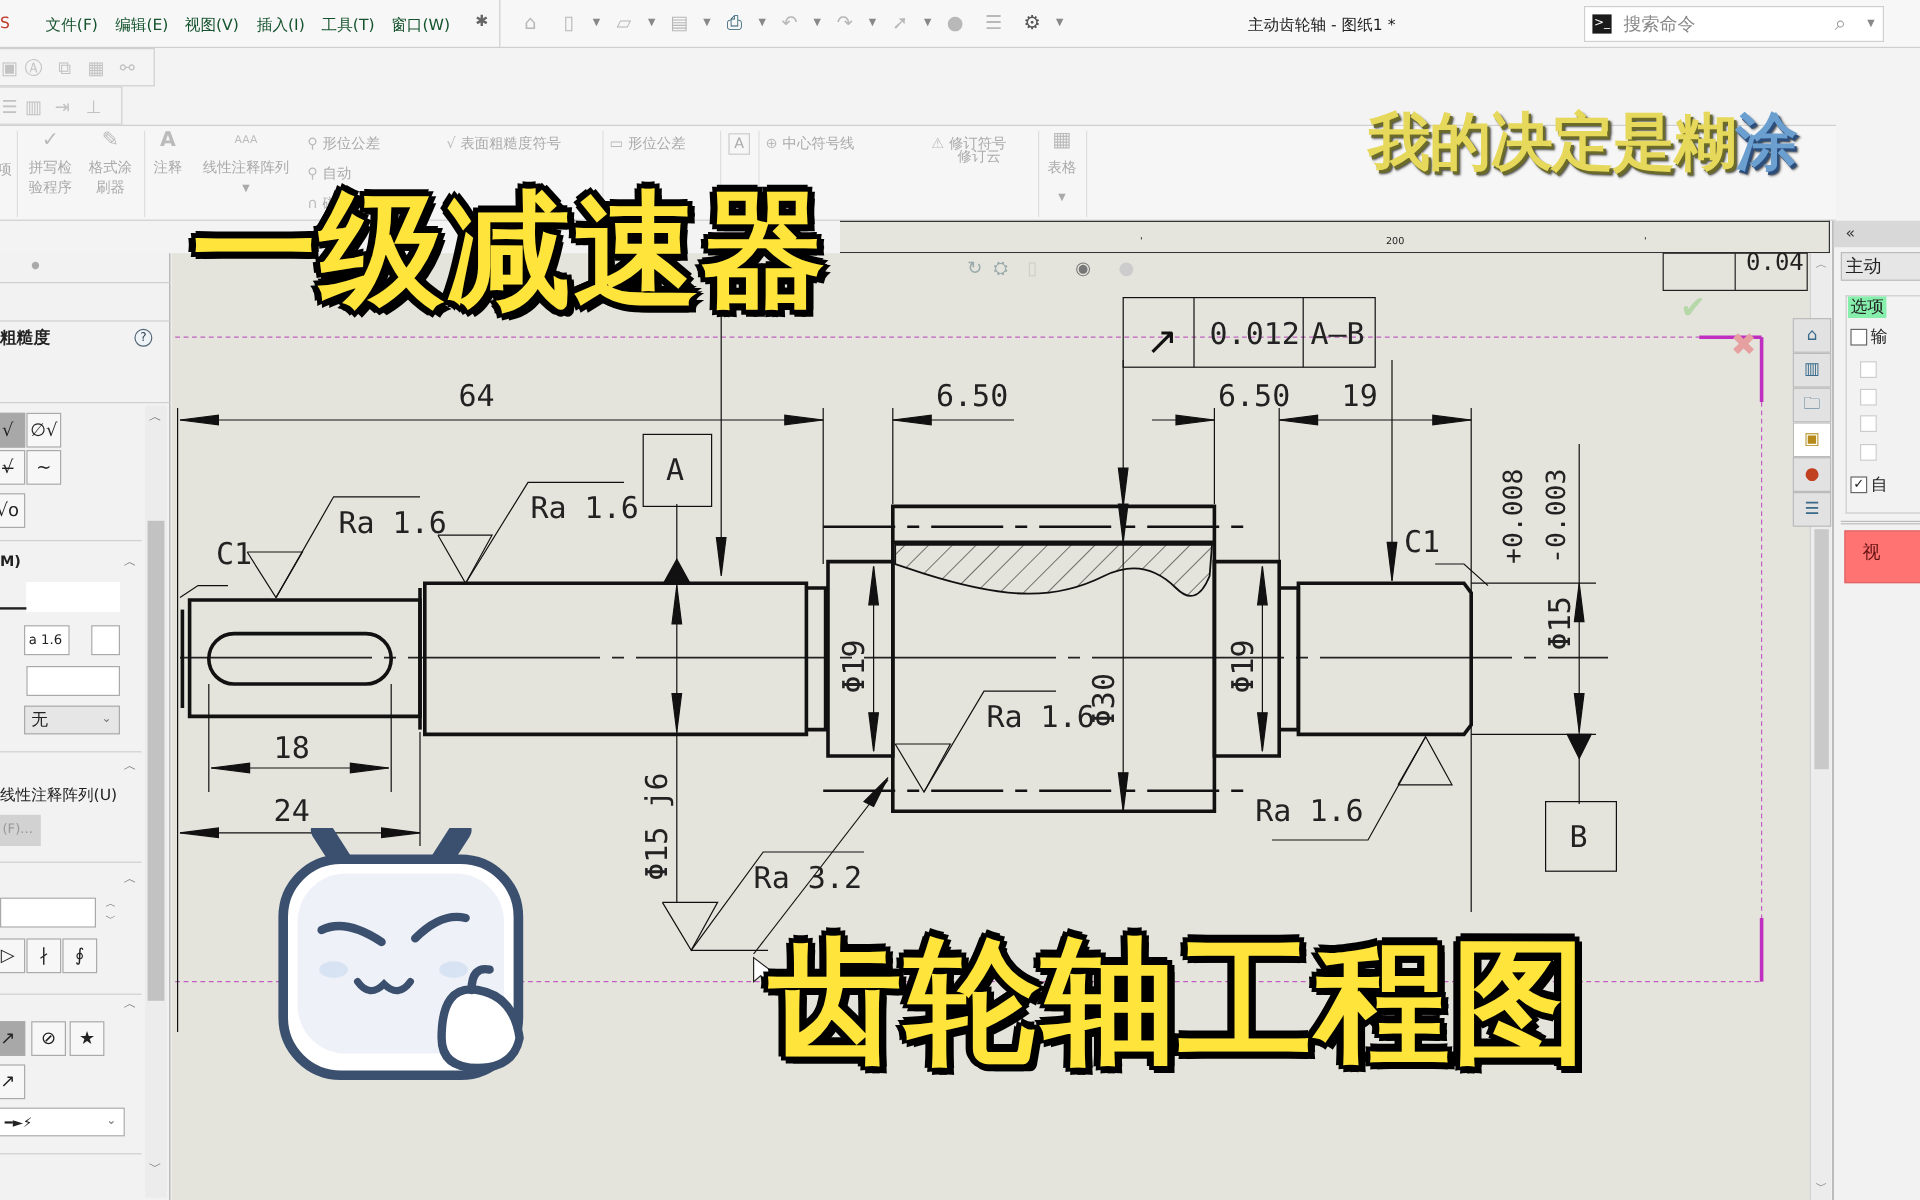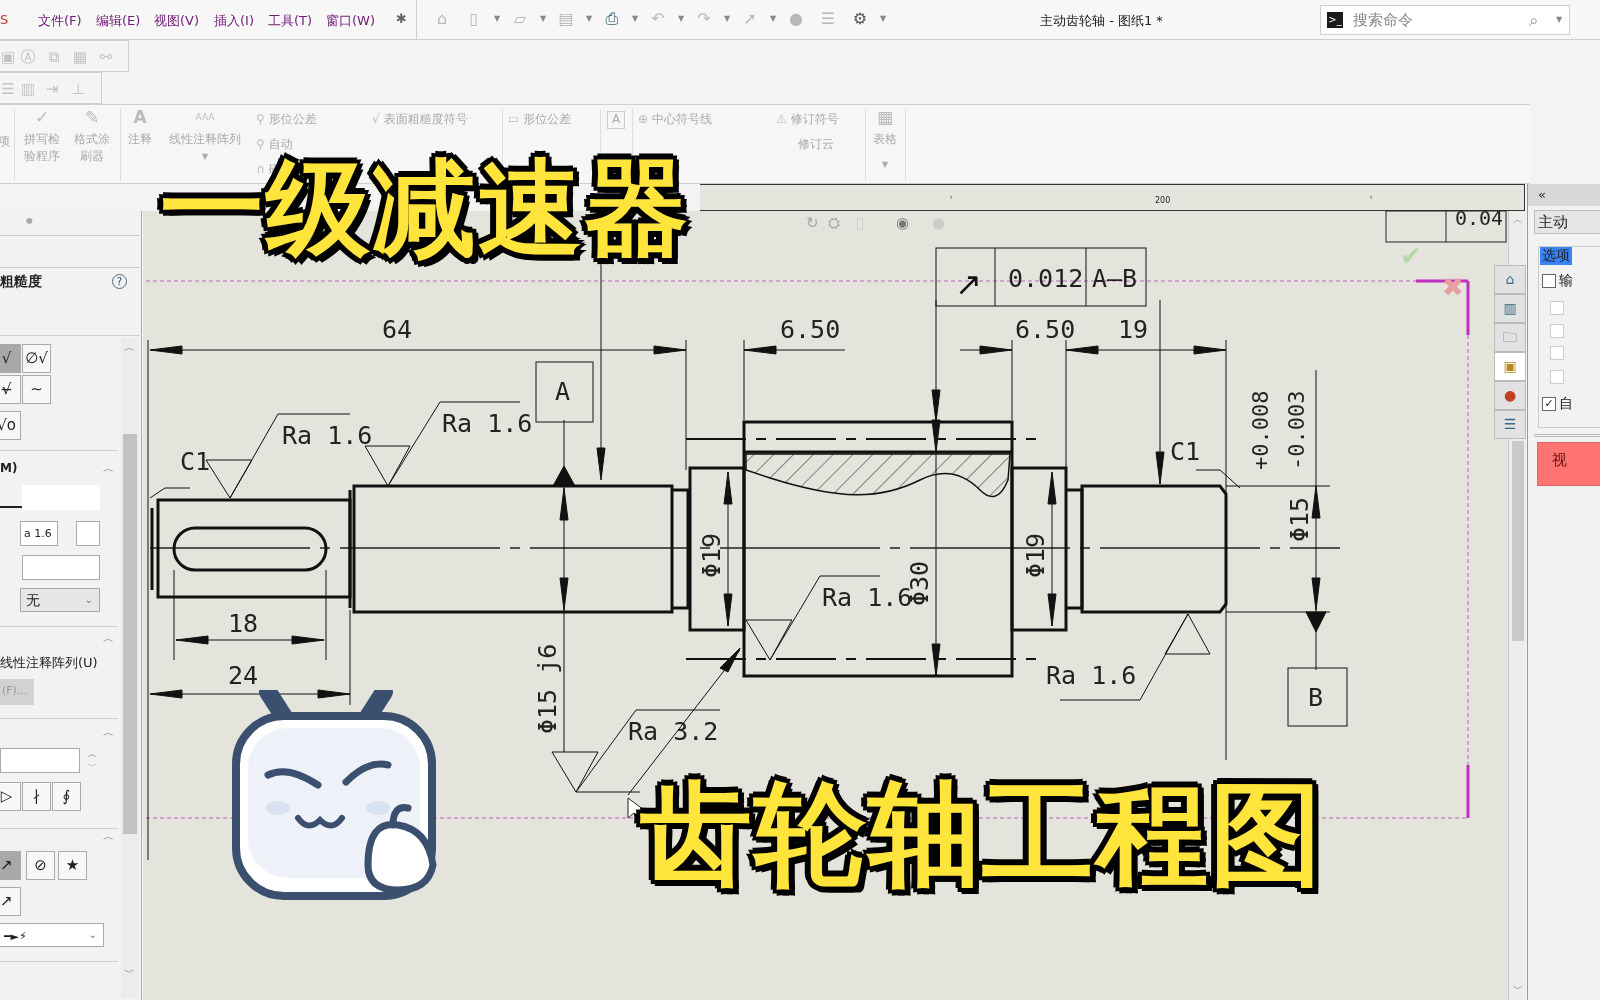--- a/index.html
+++ b/index.html
@@ -2,21 +2,21 @@
 <html><head>
 <meta charset="utf-8">
 <style>
   * { box-sizing: border-box; margin: 0; padding: 0; }
   html, body { width: 1600px; height: 1000px; overflow: hidden; background: #f5f5f5; font-family: "DejaVu Sans", sans-serif; }
   .root { position: relative; width: 1600px; height: 1000px; background: #f3f3f3; }
 
   
   .menubar { position: absolute; left: 0; top: 0; width: 1600px; height: 40px; background: #f7f7f7; border-bottom: 1px solid #cfcfcf; }
   .menubar .logo { position: absolute; left: 0; top: 12px; width: 8px; height: 14px; color: #c0392b; font-size: 13px; }
-  .menu-item { position: absolute; top: 12px; font-size: 13px; color: #701a75; }
+  .menu-item { position: absolute; top: 12px; font-size: 13px; color: #14532d; }
   .menu-pin { position: absolute; left: 396px; top: 11px; font-size: 13px; color: #666; }
   .menubar .vsep { position: absolute; left: 416px; top: 0; width: 1px; height: 40px; background: #cfcfcf; }
   .qa-icon { position: absolute; top: 9px; width: 20px; height: 20px; color: #b8b8b8; font-size: 16px; text-align: center; line-height: 20px; }
   .qa-icon.dark { color: #2b5a6e; }
   .qa-dd { position: absolute; top: 14px; font-size: 8px; color: #888; }
   .doc-title { position: absolute; left: 1040px; top: 12px; font-size: 13px; color: #222; }
   .search-box { position: absolute; left: 1320px; top: 5px; width: 250px; height: 30px; background: #fff; border: 1px solid #cfcfcf; }
   .search-box .term { position: absolute; left: 6px; top: 6px; width: 16px; height: 16px; background: #1b1b1b; color: #fff; font-size: 10px; line-height: 16px; text-align: center; }
   .search-box .ph { position: absolute; left: 32px; top: 5px; font-size: 15px; color: #888; }
   .search-box .mag { position: absolute; left: 208px; top: 4px; font-size: 17px; color: #999; }
@@ -68,21 +68,21 @@
   
   .taskpane-tabs { position: absolute; left: 1494px; top: 265px; width: 32px; }
   .tp-tab { position: relative; width: 32px; height: 29px; border: 1px solid #bbb; background: #e2e2e2; font-size: 14px; text-align: center; line-height: 27px; color: #3a6b8a; }
   .tp-tab.active { background: #fff; }
 
   
   .right-panel { position: absolute; left: 1527px; top: 184px; width: 73px; height: 816px; background: #f2f2f2; border-left: 1px solid #999; }
   .rp-head { position: absolute; left: 0; top: 0; width: 73px; height: 22px; background: #d8d8d8; font-size: 13px; color: #333; padding-left: 10px; line-height: 22px; }
   .rp-field { position: absolute; left: 6px; top: 26px; width: 67px; height: 24px; background: #e6e6e6; border: 1px solid #bbb; font-size: 15px; line-height: 22px; padding-left: 3px; color: #222; }
   .rp-group { position: absolute; left: 10px; top: 62px; width: 63px; height: 182px; border: 1px solid #ccc; border-right: none; }
-  .rp-group-label { position: absolute; left: 12px; top: 63px; font-size: 14px; color: #222; background: #3b82f6; padding: 0 2px; }
+  .rp-group-label { position: absolute; left: 12px; top: 63px; font-size: 14px; color: #222; background: #86efac; padding: 0 2px; }
   .rp-cb { position: absolute; width: 14px; height: 14px; border: 1px solid #666; background: #fff; font-size: 11px; line-height: 12px; text-align: center; color: #222; }
   .rp-cb.dis { border-color: #ccc; }
   .rp-cb-label { position: absolute; font-size: 14px; color: #222; }
   .rp-redbtn { position: absolute; left: 9px; top: 258px; width: 64px; height: 44px; background: #ff7373; border: 1px solid #d66; font-size: 15px; color: #611; padding-left: 14px; padding-top: 8px; }
   .rp-sep { position: absolute; left: 6px; top: 250px; width: 67px; height: 3px; border-top: 1px solid #bbb; border-bottom: 1px solid #bbb; }
 
   
   .drawing { position: absolute; left: 0; top: 0; }
   .dim-text { font-family: "DejaVu Sans Mono", monospace; fill: #222; }
 
@@ -180,21 +180,21 @@
     <div class="rb-small" style="left:256px; top:31px;"><span class="ico">⚲</span><span>自动</span></div>
     <div class="rb-small" style="left:256px; top:56px;"><span class="ico">∩</span><span>磁</span></div>
     <div class="rb-small" style="left:372px; top:6px;"><span class="ico">√</span><span>表面粗糙度符号</span></div>
     <div class="rb-sep" style="left:502px"></div>
     <div class="rb-small" style="left:508px; top:6px;"><span class="ico">▭</span><span>形位公差</span></div>
     <div class="rb-sep" style="left:600px"></div>
     <span class="rb-small" style="left:607px; top:6px; border:1px solid #ccc; width:18px; height:18px; text-align:center">A</span>
     <div class="rb-sep" style="left:632px"></div>
     <div class="rb-small" style="left:638px; top:6px;"><span class="ico">⊕</span><span>中心符号线</span></div>
     <div class="rb-small" style="left:776px; top:6px;"><span class="ico">⚠</span><span>修订符号</span></div>
-    <div class="rb-small" style="left:798px; top:31px;font-family:Liberation Mono, monospace;"><span>修订云</span></div>
+    <div class="rb-small" style="left:798px; top:17px;font-family:Liberation Mono, monospace;"><span>修订云</span></div>
     <div class="rb-sep" style="left:865px"></div>
     <div class="rb-big" style="left:870px; width:30px;">
       <span class="ico">▦</span>
       <span>表格</span>
       <span style="display:block; font-size:8px; margin-top:8px;">▼</span>
     </div>
     <div class="rb-sep" style="left:905px"></div>
   </div>
 
 
@@ -460,20 +460,21 @@
     <div class="rp-cb dis" style="left:22px; top:117px;"></div>
     <div class="rp-cb dis" style="left:22px; top:140px;"></div>
     <div class="rp-cb dis" style="left:22px; top:162px;"></div>
     <div class="rp-cb dis" style="left:22px; top:186px;"></div>
     <div class="rp-cb" style="left:14px; top:213px;">✓</div>
     <span class="rp-cb-label" style="left:31px; top:211px;">自</span>
     <div class="rp-sep"></div>
     <div class="rp-redbtn">视</div>
   </div>
 
+  <div class="wordart"><span>我的决定是糊</span><span class="blue">涂</span></div>
 
   <div class="overlay-title" style="left:160px; top:140px; font-size:104px;">一级减速器</div>
   <div class="overlay-title" style="left:640px; top:760px; font-size:112px;font-family:Liberation Mono, monospace;">齿轮轴工程图</div>
 
   <svg class="mascot" viewBox="0 0 220 215">
     <path d="M58 30 L40 2" stroke="#3b4f6e" stroke-width="18" stroke-linecap="round"></path>
     <path d="M138 30 L156 2" stroke="#3b4f6e" stroke-width="18" stroke-linecap="round"></path>
     <rect x="8" y="26" width="196" height="180" rx="48" fill="#fff" stroke="#3b4f6e" stroke-width="8"></rect>
     <rect x="20" y="38" width="172" height="150" rx="40" fill="#eef1f7"></rect>
     <path d="M40 85 Q60 75 90 95" stroke="#3b4f6e" stroke-width="7" fill="none" stroke-linecap="round"></path>

